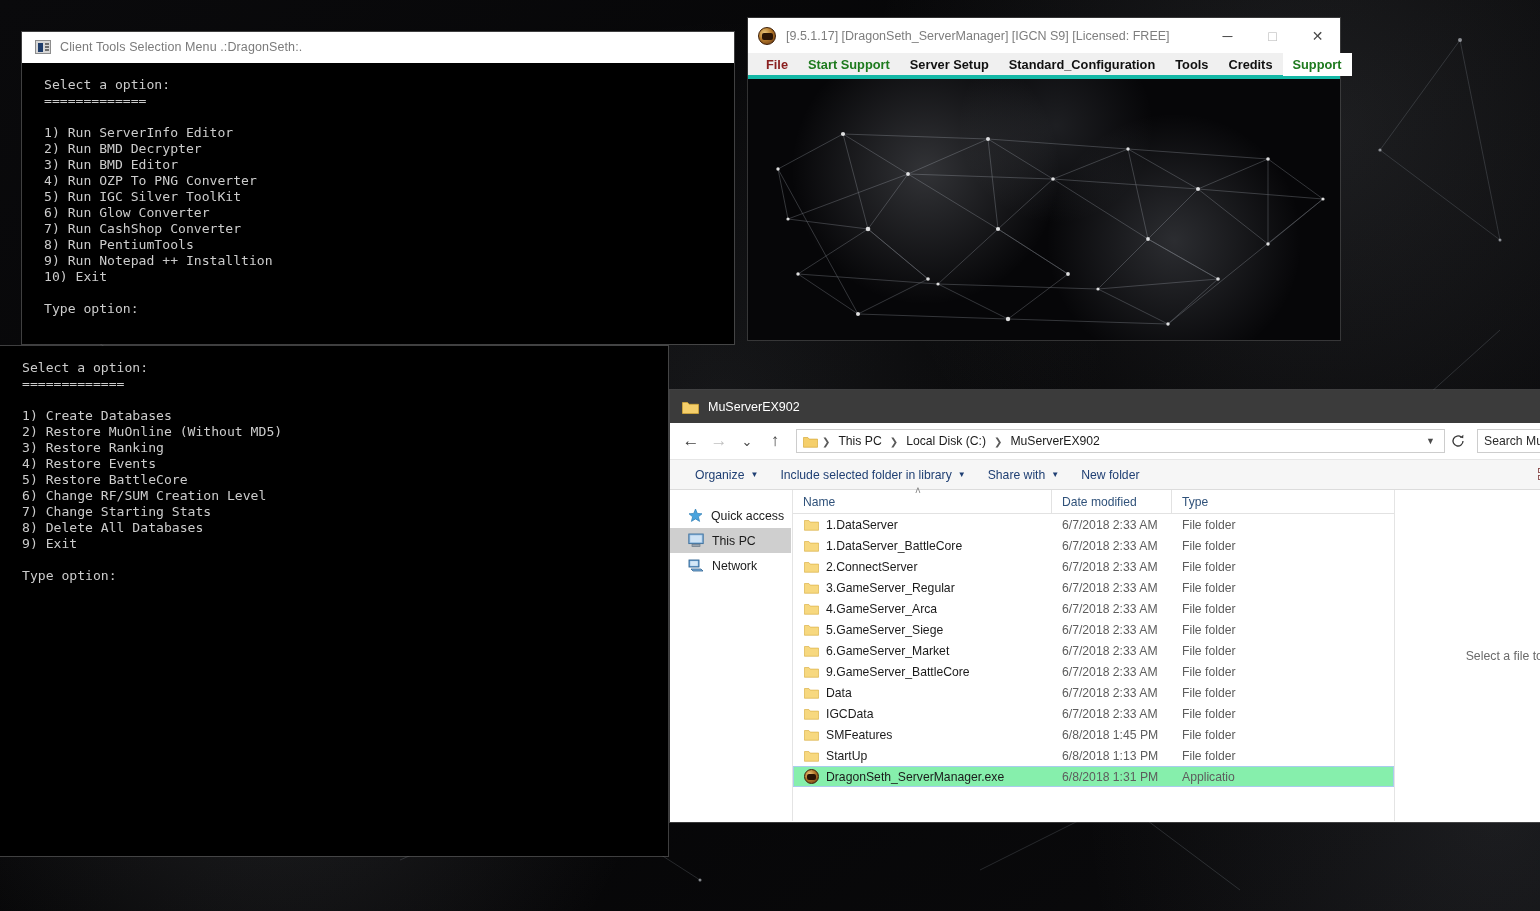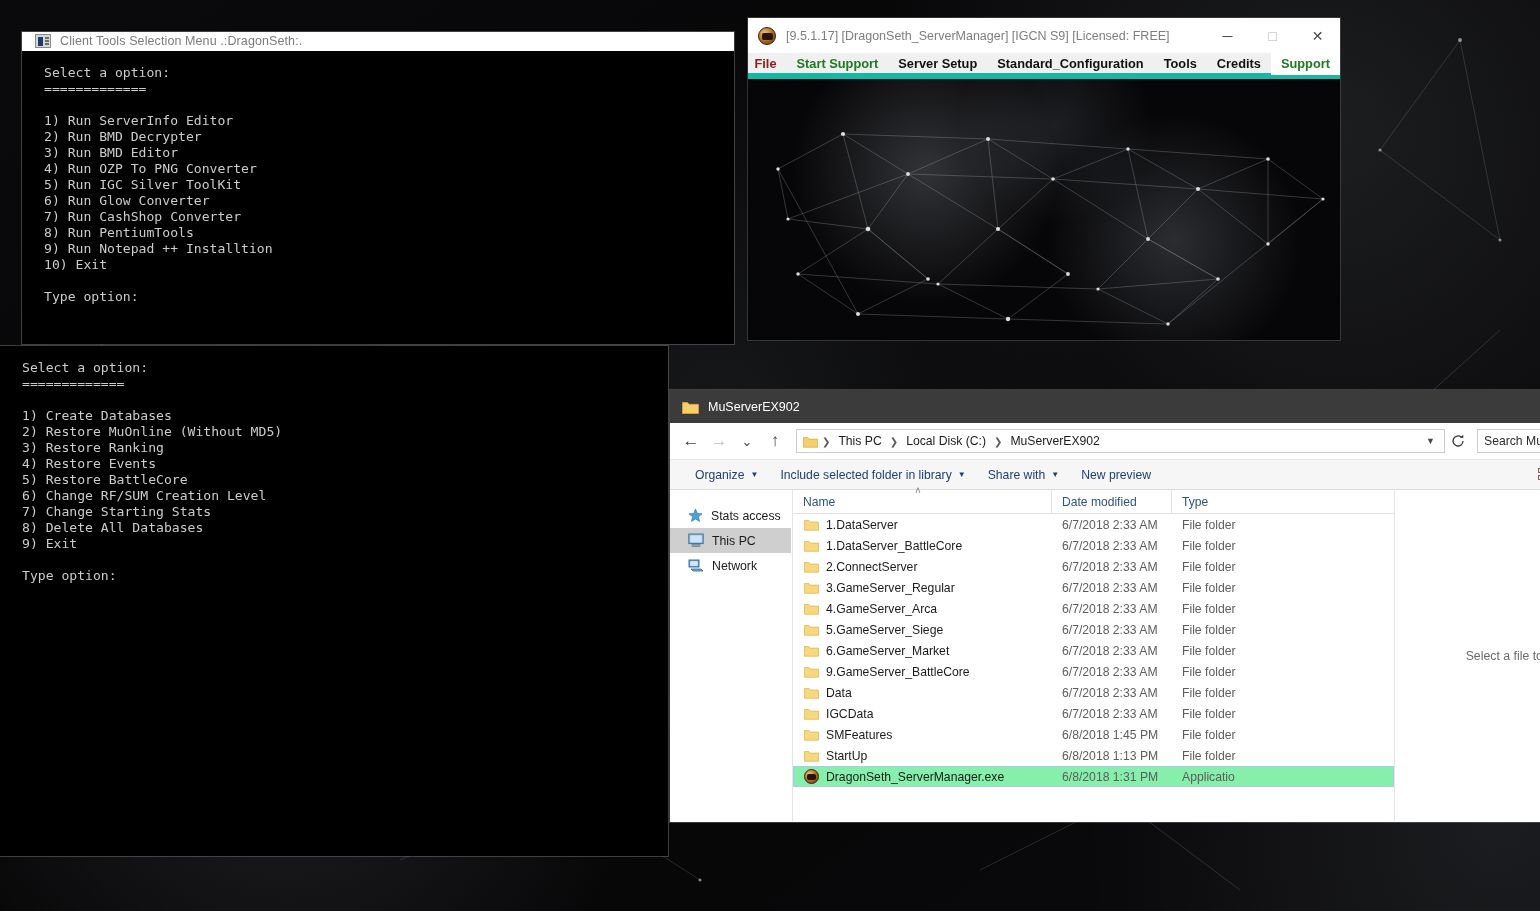--- a/index.html
+++ b/index.html
@@ -26,21 +26,21 @@
       linear-gradient(145deg, #0a0a0c 0%, #050506 50%, #0b0b0d 100%);
   }
   #wallpaper svg { position: absolute; inset: 0; width: 100%; height: 100%; }
 
   
   .window { position: absolute; }
 
   
   .console-win { background: #000; box-shadow: 0 0 0 1px rgba(110,110,110,0.55); }
   .console-title {
-    height: 19px;
+    height: 31px;
     background: #ffffff;
     display: flex; align-items: center;
     padding-left: 13px;
     gap: 9px;
     border-bottom: 1px solid #ffffff;
   }
   .console-title .title-text {
     font-size: 12.5px; color: #7b7b7b;
     font-family: "Liberation Sans", sans-serif;
     letter-spacing: .1px;
@@ -95,23 +95,22 @@
   }
   .sm-winctrls { margin-left: auto; display: flex; height: 100%; }
   .sm-winctrls .btn {
     width: 45px; height: 100%;
     display: flex; align-items: center; justify-content: center;
     color: #4a4a4a; font-size: 14px;
   }
   .sm-menubar {
     height: 26px; background: #f0f0f0;
     display: flex; align-items: center;
-    border-bottom: 6px solid #14b8a6;
+    border-bottom: 4px solid #14b8a6;
     padding-left: 8px;
-    justify-content: flex-end;
   }
   .sm-menu-item {
     font-size: 12.8px; font-weight: bold;
     padding: 4px 10px;
     white-space: nowrap;
     font-family: "Liberation Sans", sans-serif;
   }
   .sm-content {
     background: #060608;
     position: relative;
@@ -441,21 +440,21 @@
       </div>
       <div class="tb-item">
         <span>Include selected folder in library</span>
         <span class="caret">▼</span>
       </div>
       <div class="tb-item">
         <span>Share with</span>
         <span class="caret">▼</span>
       </div>
       <div class="tb-item">
-        <span>New preview</span>
+        <span>New folder</span>
       </div>
 
       <div class="tb-right">
         <div class="tb-icon-btn">
           <svg width="16" height="13" viewBox="0 0 16 13">
             <rect x="0.5" y="0.5" width="4" height="4" fill="none" stroke="#8a4a4a" stroke-width="0.9"></rect>
             <rect x="0.5" y="7.5" width="4" height="4" fill="none" stroke="#8a4a4a" stroke-width="0.9"></rect>
             <line x1="6.5" y1="1.5" x2="15" y2="1.5" stroke="#2b4a77" stroke-width="1.1"></line>
             <line x1="6.5" y1="4" x2="13" y2="4" stroke="#2b4a77" stroke-width="1.1"></line>
             <line x1="6.5" y1="8.5" x2="15" y2="8.5" stroke="#2b4a77" stroke-width="1.1"></line>
@@ -478,21 +477,21 @@
       </div>
     </div>
 
     <div class="ex-main" style="height:331px;">
 
       <div class="ex-nav">
         <div class="nav-item">
           <svg width="15" height="15" viewBox="0 0 15 15">
             <path d="M7.5 1 L9.3 5.4 L14 5.8 L10.4 8.8 L11.6 13.4 L7.5 10.9 L3.4 13.4 L4.6 8.8 L1 5.8 L5.7 5.4 z" fill="#49a3dd" stroke="#2d7cb5" stroke-width="0.7"></path>
           </svg>
-          <span>Stats access</span>
+          <span>Quick access</span>
         </div>
         <div class="nav-item selected">
           <svg width="16" height="15" viewBox="0 0 16 15">
             <rect x="0.8" y="1" width="14.4" height="9.6" fill="#8ab6dd" stroke="#3a6e9c" stroke-width="0.9"></rect>
             <rect x="2.2" y="2.3" width="11.6" height="7" fill="#cfe3f5"></rect>
             <rect x="4" y="11.6" width="8" height="2" fill="#9aa6b2" stroke="#6c7a88" stroke-width="0.7"></rect>
           </svg>
           <span>This PC</span>
         </div>
         <div class="nav-item">

